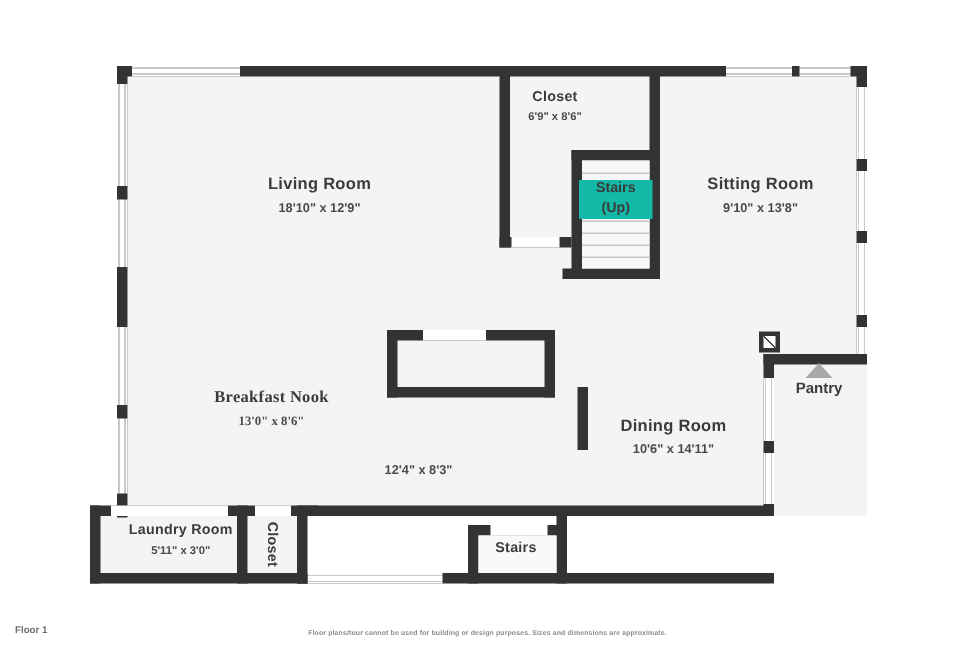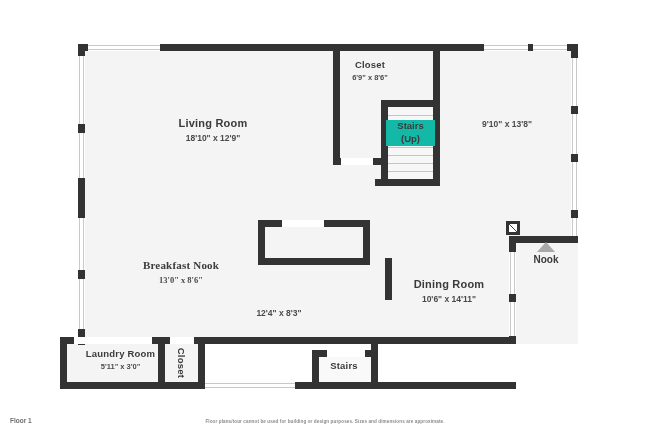--- a/index.html
+++ b/index.html
@@ -141,34 +141,35 @@
     <div>Stairs</div>
     <div>(Up)</div>
   </div>
 
   <div class="doorbox" style="left:506px;top:221px;">
     <div class="inner"></div>
     <div class="slash"></div>
   </div>
   <div class="entry" style="left:524px;top:242px;width:44px;">
     <div class="tri"></div>
-    <div class="lbl">Nook</div>
+    <div class="lbl">Pantry</div>
   </div>
 
   <div class="room" style="left:130px;top:117px;width:166px;">
     <div class="nm">Living Room</div>
     <div class="dim">18'10" x 12'9"</div>
   </div>
 
   <div class="room sm" style="left:325px;top:59px;width:90px;">
     <div class="nm">Closet</div>
     <div class="dim">6'9" x 8'6"</div>
   </div>
 
   <div class="room" style="left:437px;top:117px;width:140px;">
+    <div class="nm">Sitting Room</div>
     <div class="dim">9'10" x 13'8"</div>
   </div>
 
 
   <div class="room" style="left:93px;top:259px;width:176px;font-family:Liberation Serif, serif;">
     <div class="nm">Breakfast Nook</div>
     <div class="dim">13'0" x 8'6"</div>
   </div>
 
   <div class="room" style="left:215px;top:306px;width:128px;">

